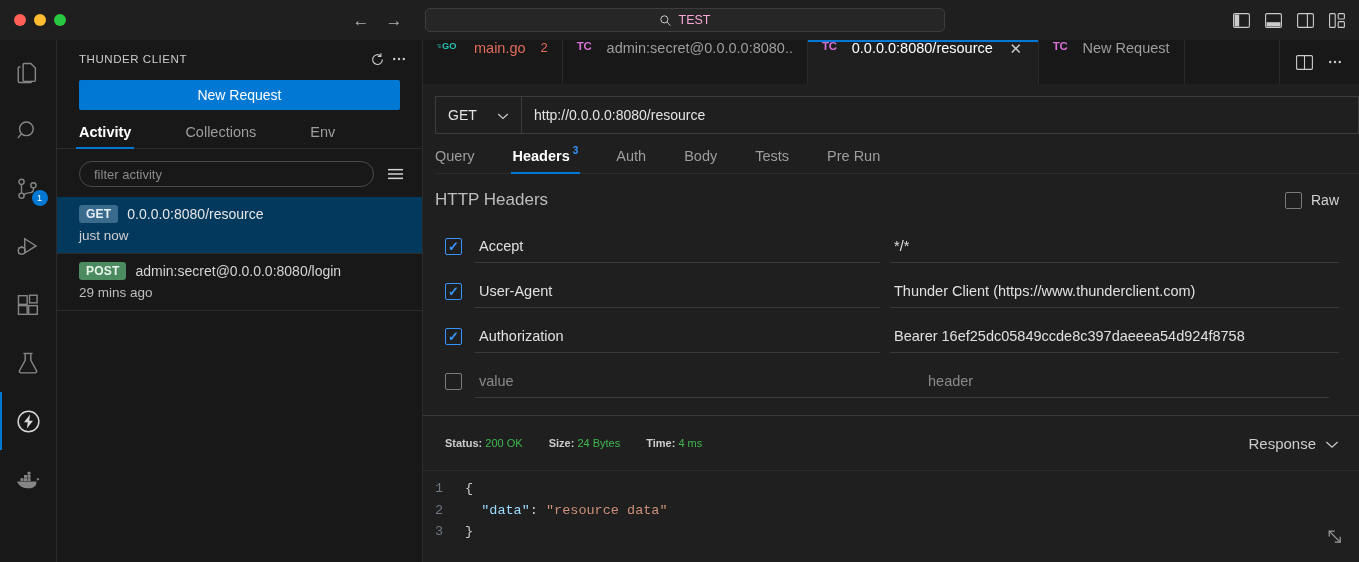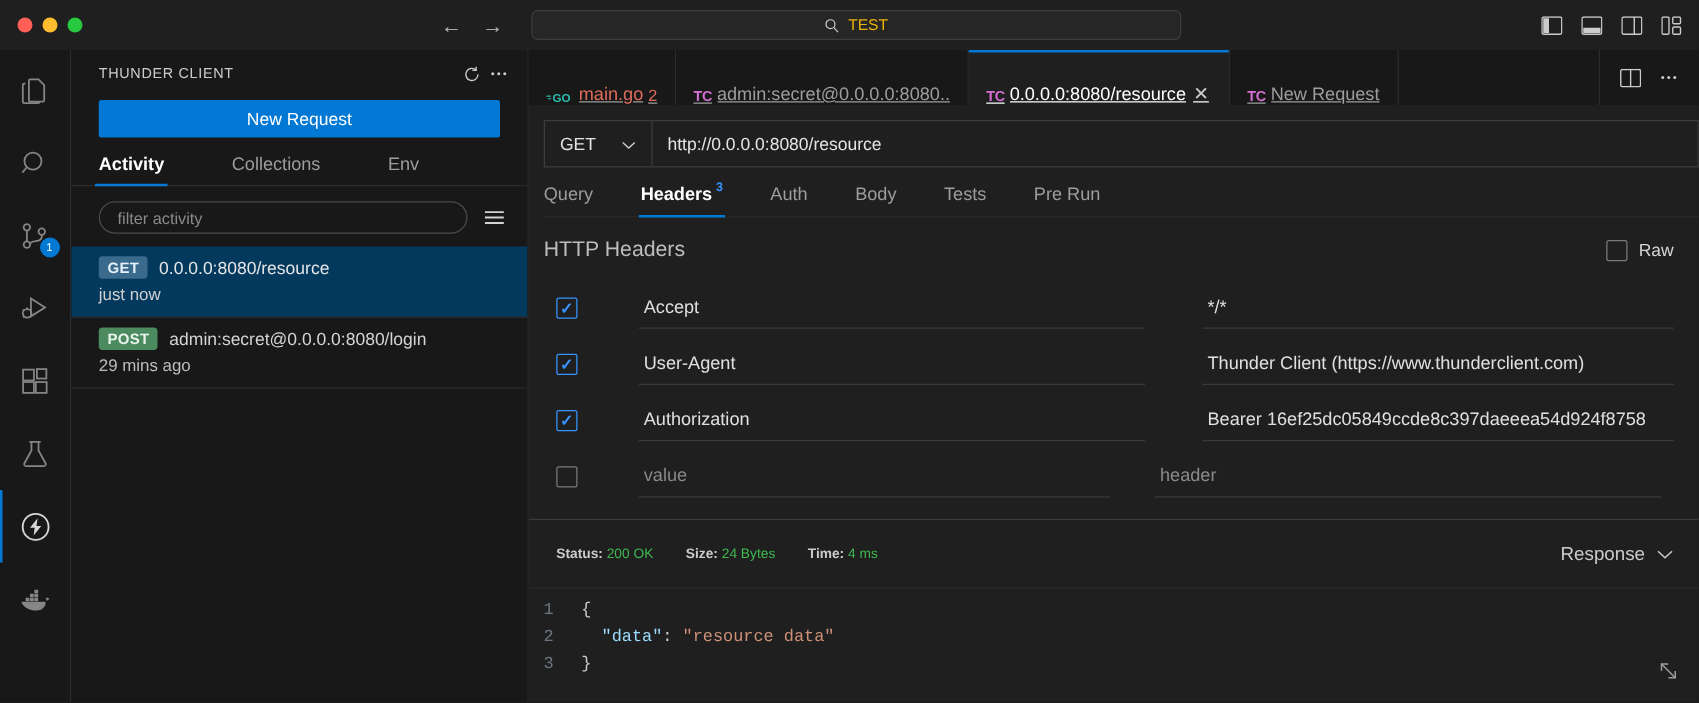--- a/index.html
+++ b/index.html
@@ -23,21 +23,21 @@
   .dot.yellow { background: #febc2e; }
   .dot.green { background: #28c840; }
 
   .nav-arrows { display: flex; gap: 16px; margin-left: auto; align-items: center; color: #cccccc; }
   .nav-arrows .arrow { font-size: 17px; line-height: 1; opacity: .82; cursor: pointer; }
 
   .cmdcenter {
     width: 520px; height: 24px; margin-left: 22px;
     background: #262626; border: 1px solid #3c3c3c; border-radius: 5px;
     display: flex; align-items: center; justify-content: center; gap: 7px;
-    color: #eab308; font-size: 12.5px; cursor: pointer;
+    color: #f9a8d4; font-size: 12.5px; cursor: pointer;
   }
   .cmdcenter svg { display: block; }
 
   .layout-icons { margin-left: auto; margin-right: 12px; display: flex; gap: 12px; align-items: center; }
   .layout-icons .li { width: 20px; height: 20px; display: flex; align-items: center; justify-content: center; cursor: pointer; }
 
   
   .bodyrow { flex: 1; display: flex; min-height: 0; }
 
   
@@ -114,23 +114,23 @@
   .act-url { color: #e6e6e6; font-size: 14px; }
   .act-time { color: #d0d0d0; font-size: 13.5px; margin-top: 5px; }
   .act-item:not(.selected) .act-url { color: #d4d4d4; }
   .act-item:not(.selected) .act-time { color: #bdbdbd; }
   .act-sep { border-bottom: 1px solid #2b2b2b; }
 
   
   .editor { flex: 1; display: flex; flex-direction: column; min-width: 0; background: #1f1f1f; }
   .tabbar { height: 44px; min-height: 44px; background: #181818; display: flex; align-items: stretch; }
   .tab {
-    display: flex; align-items: flex-end; gap: 4px; padding: 0 14px;
+    display: flex; align-items: flex-start; gap: 15px; padding: 0 14px;
     border-right: 1px solid #2b2b2b; position: relative; cursor: pointer;
-    font-size: 14.5px; color: #9d9d9d; background: #181818; max-width: 320px; text-decoration: underline;
+    font-size: 14.5px; color: #9d9d9d; background: #181818; max-width: 320px;
   }
   .tab.active { background: #1f1f1f; color: #ffffff; }
   .tab.active::before {
     content: ""; position: absolute; left: 0; right: 0; top: 0; height: 1.5px; background: #0078d4;
   }
   .tab .tname { white-space: nowrap; overflow: hidden; text-overflow: ellipsis; }
   .tab .tname.go { color: #e06c5c; }
   .tab .tcount { color: #e06c5c; font-size: 13px; }
   .tab .tclose { font-size: 15px; color: #cccccc; width: 16px; text-align: center; }
   .tc-icon { color: #d670d6; font-size: 11.5px; font-weight: bold; letter-spacing: -.3px; font-family: "Liberation Sans", sans-serif; }
@@ -174,21 +174,21 @@
     background: transparent; display: flex; align-items: center; justify-content: center;
   }
   .cbox.checked { border-color: #3794ff; }
   .cbox .chk { color: #3794ff; font-size: 13px; line-height: 1; font-weight: bold; }
 
   .hrow { display: flex; align-items: center; gap: 0; height: 45px; }
   .hrow .cb-wrap { width: 40px; display: flex; align-items: center; justify-content: flex-start; padding-left: 10px; }
   .hfield {
     border-bottom: 1px solid #3a3a3a; height: 32px; display: flex; align-items: center;
     color: #e0e0e0; font-size: 14.5px; padding: 0 4px 0 4px; overflow: hidden;
-    white-space: nowrap; cursor: text; margin-left: 36px;
+    white-space: nowrap; cursor: text;
   }
   .hfield.key { width: 405px; margin-right: 10px; }
   .hfield.val { flex: 1; text-overflow: clip; }
   .hfield.ph { color: #8a8a8a; }
 
   
   .respbar {
     margin-top: auto; border-top: 1px solid #3a3a3a; height: 55px;
     display: flex; align-items: center; padding: 0 20px 0 22px; gap: 26px;
   }

